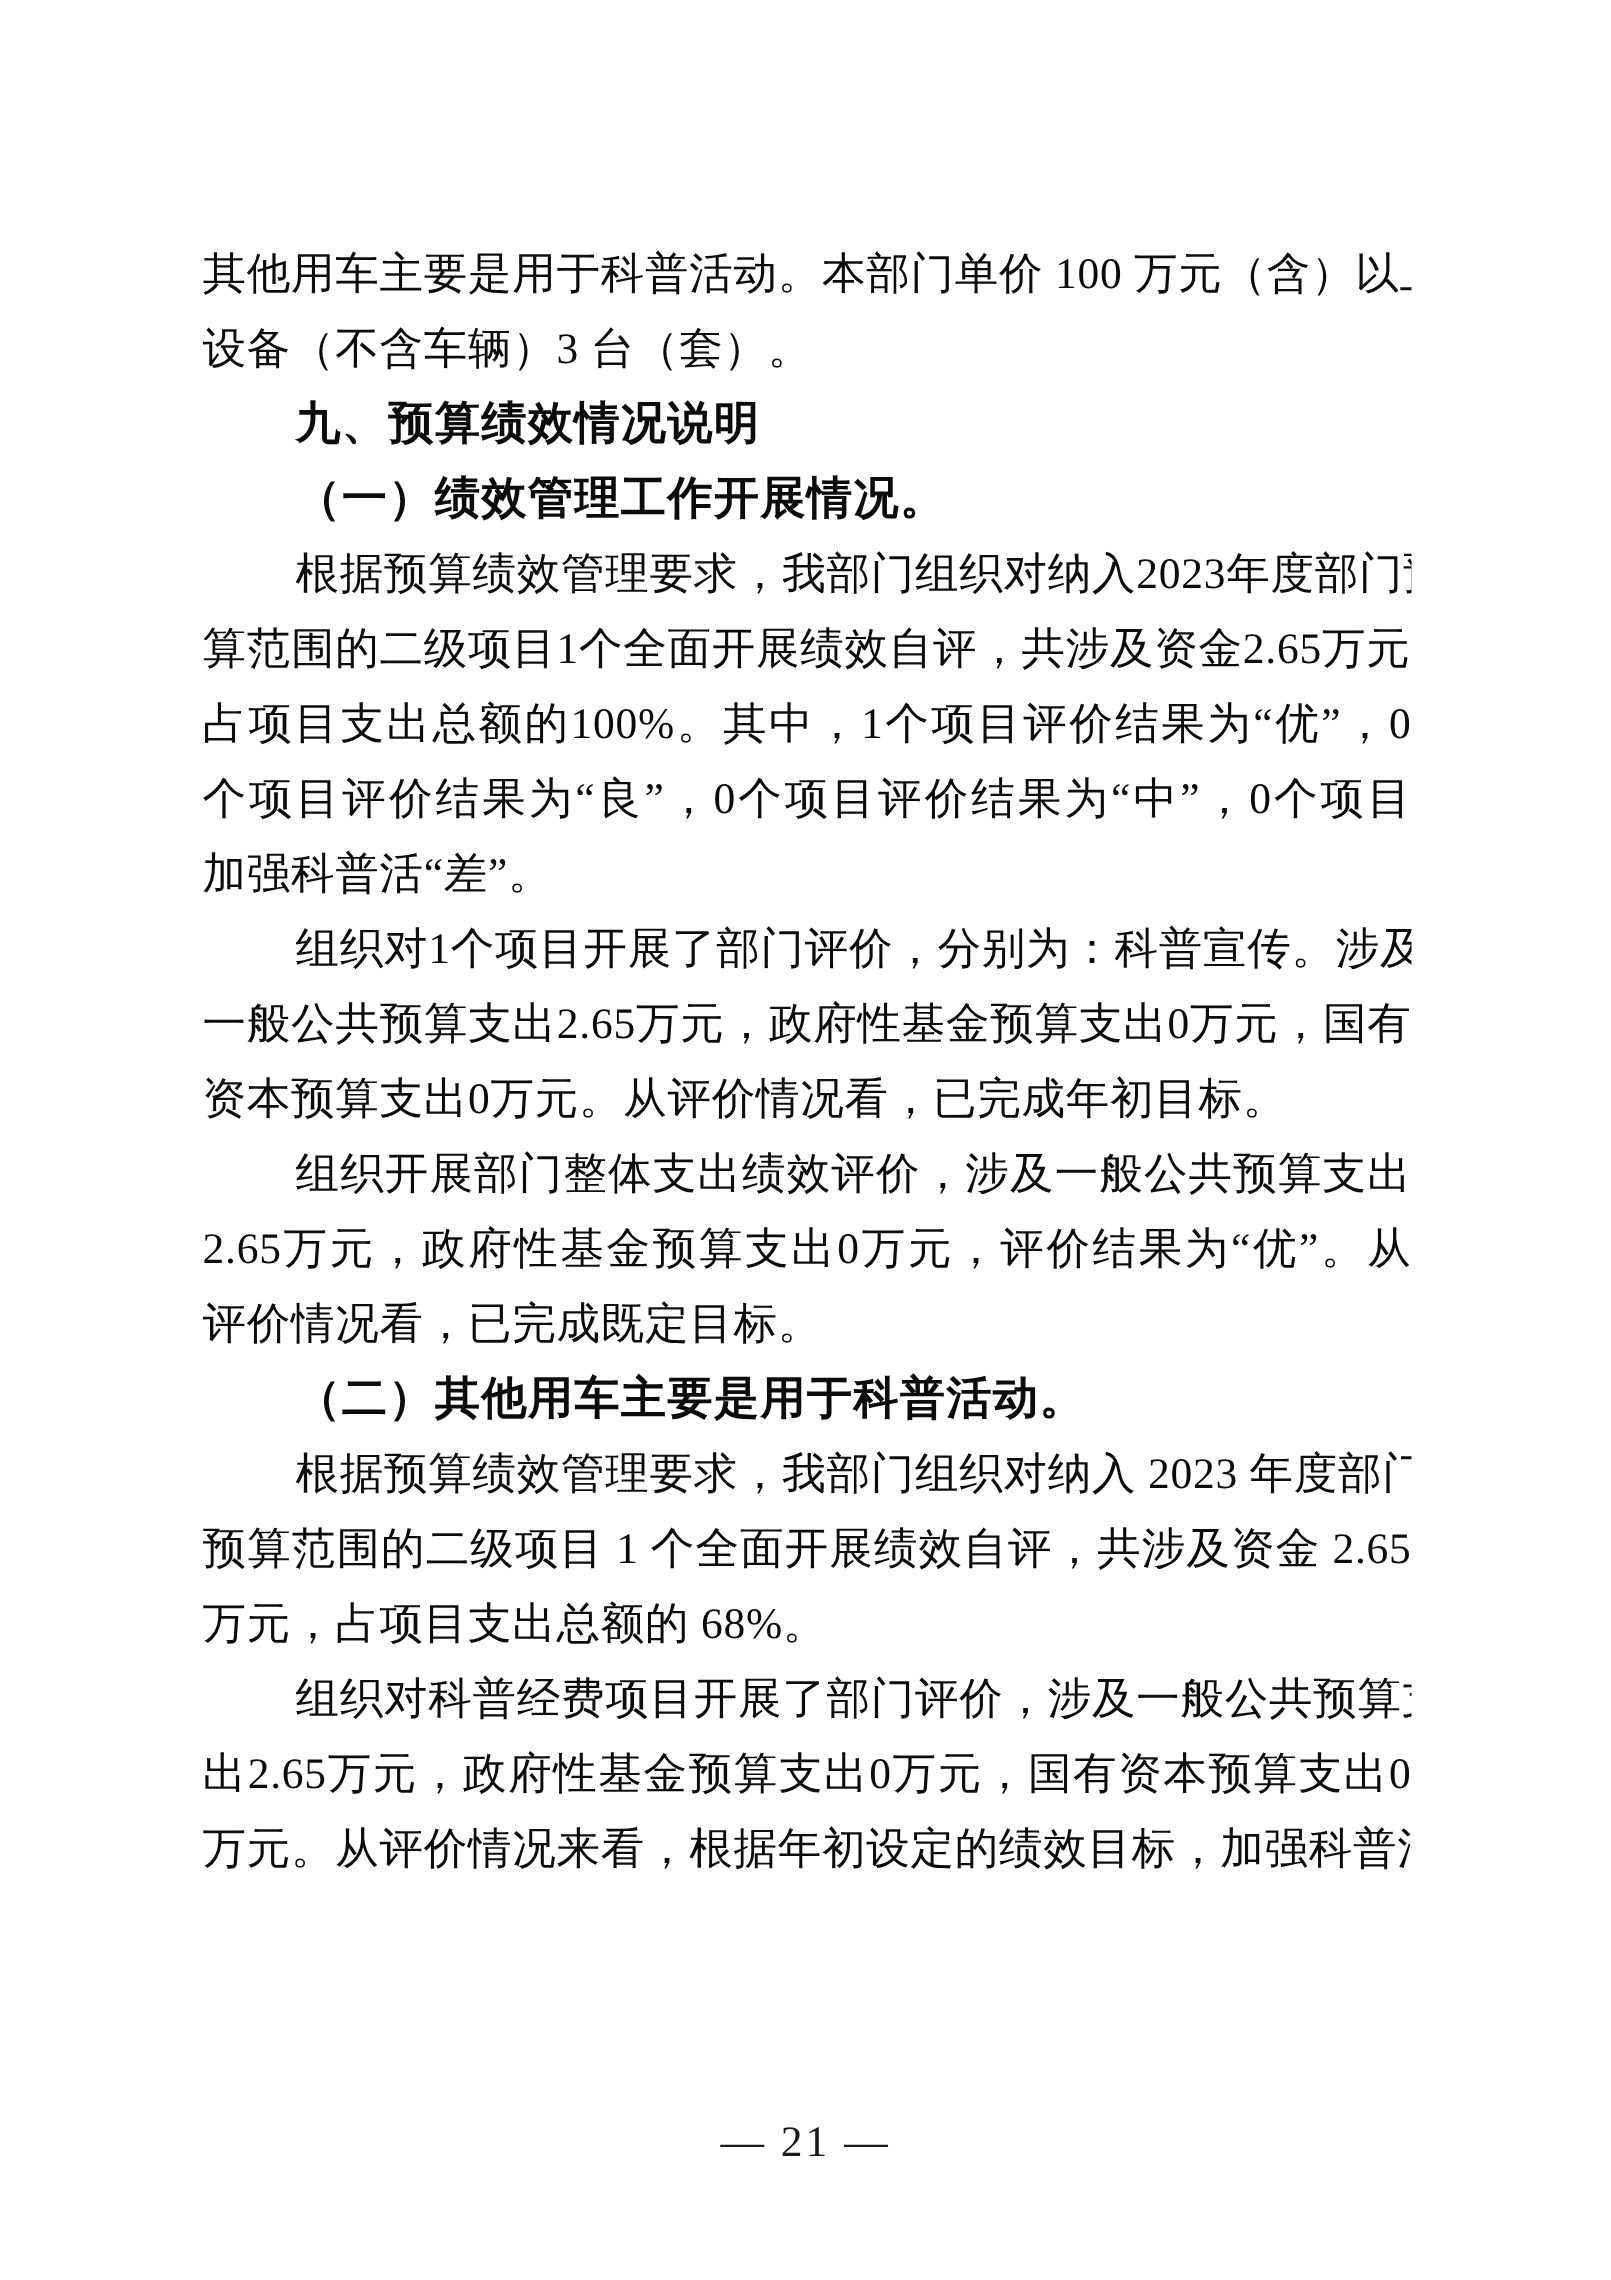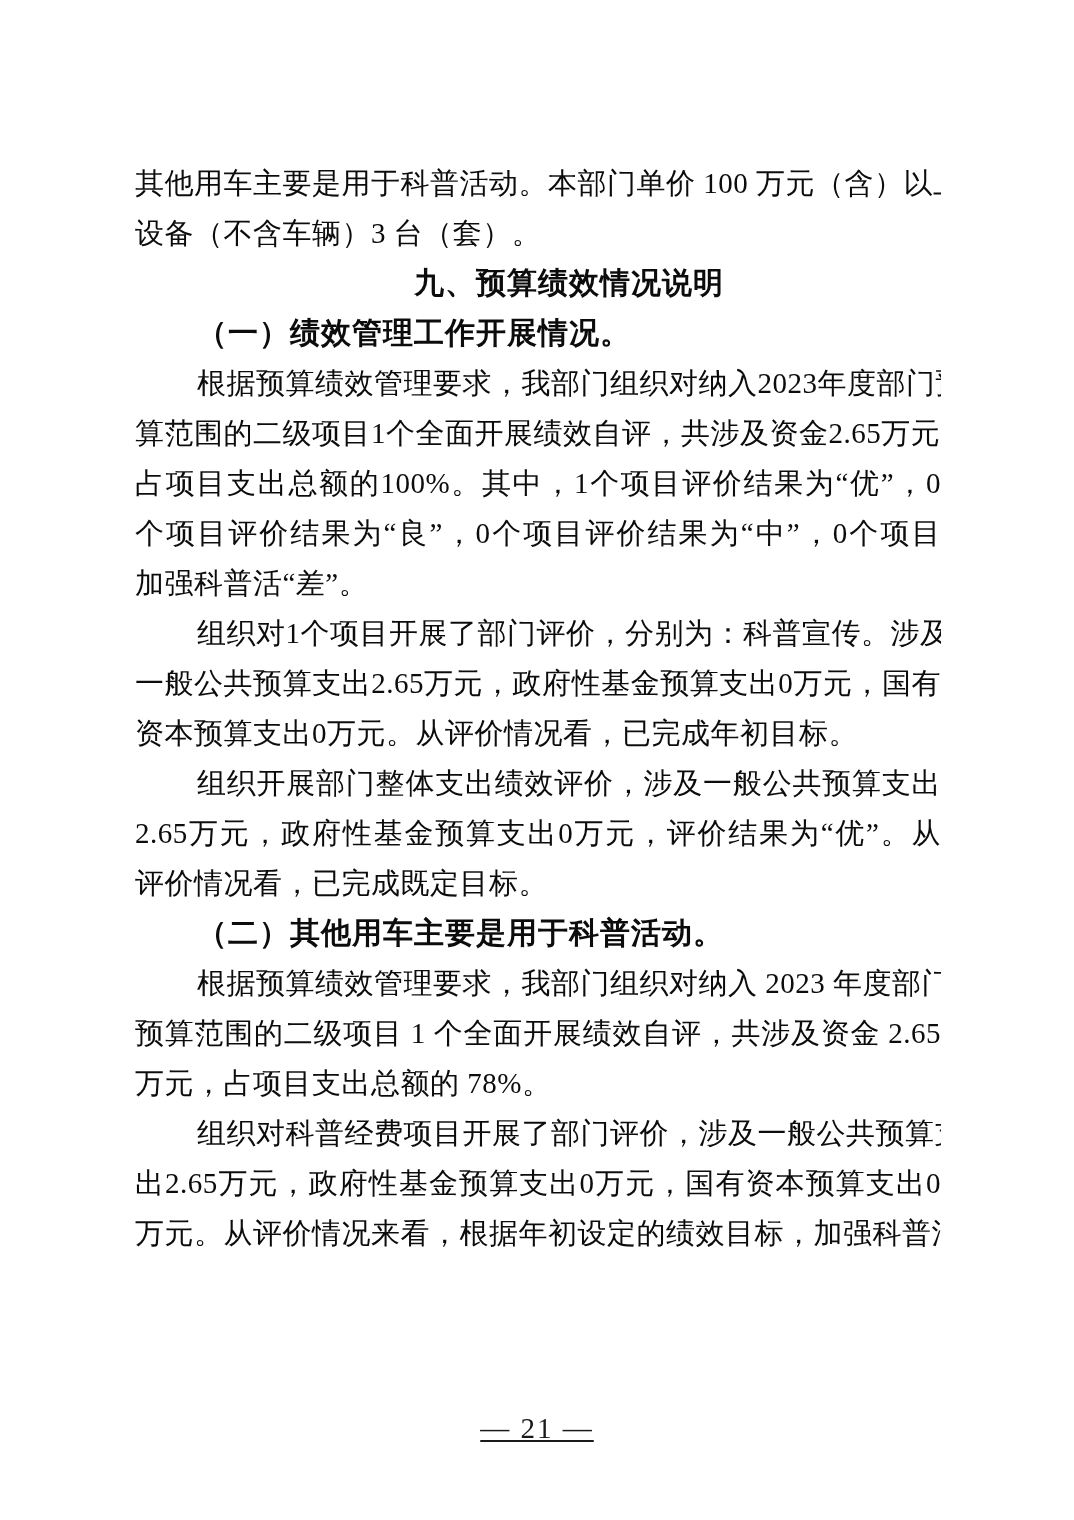--- a/index.html
+++ b/index.html
@@ -47,37 +47,35 @@
     padding-left: 62px;
     margin: 0;
     font-size: 30px;
     font-weight: bold;
     letter-spacing: 1px;
     text-align: left;
     white-space: nowrap;
   }
   .hd-sans {
     font-family: Liberation Serif, serif;
-    text-align: center;
   }
   .hd-serif {
     font-family: Liberation Sans, sans-serif;
   }
   .footer {
     position: absolute;
     left: 0;
     top: 1403px;
     width: 1074px;
     height: 50px;
     line-height: 50px;
     text-align: center;
     font-size: 29px;
     letter-spacing: 2px;
     color: #1a1a1a;
-    text-decoration: underline;
   }
 </style>
 </head>
 <body>
 
 <div class="page">
   <main class="content">
 
     <p class="para">
       <span class="line">其他用车主要是用于科普活动。本部门单价 100 万元（含）以上</span>
@@ -107,21 +105,21 @@
       <span class="line">2.65万元，政府性基金预算支出0万元，评价结果为“优”。从</span>
       <span class="line end">评价情况看，已完成既定目标。</span>
     </p>
 
     <h3 class="hd hd-serif">（二）其他用车主要是用于科普活动。</h3>
 
 
     <p class="para">
       <span class="line ind">根据预算绩效管理要求，我部门组织对纳入 2023 年度部门</span>
       <span class="line">预算范围的二级项目 1 个全面开展绩效自评，共涉及资金 2.65</span>
-      <span class="line end">万元，占项目支出总额的 78%。</span>
+      <span class="line end">万元，占项目支出总额的 68%。</span>
     </p>
 
     <p class="para">
       <span class="line ind">组织对科普经费项目开展了部门评价，涉及一般公共预算支</span>
       <span class="line">出2.65万元，政府性基金预算支出0万元，国有资本预算支出0</span>
       <span class="line">万元。从评价情况来看，根据年初设定的绩效目标，加强科普活</span>
     </p>
 
   </main>
 

